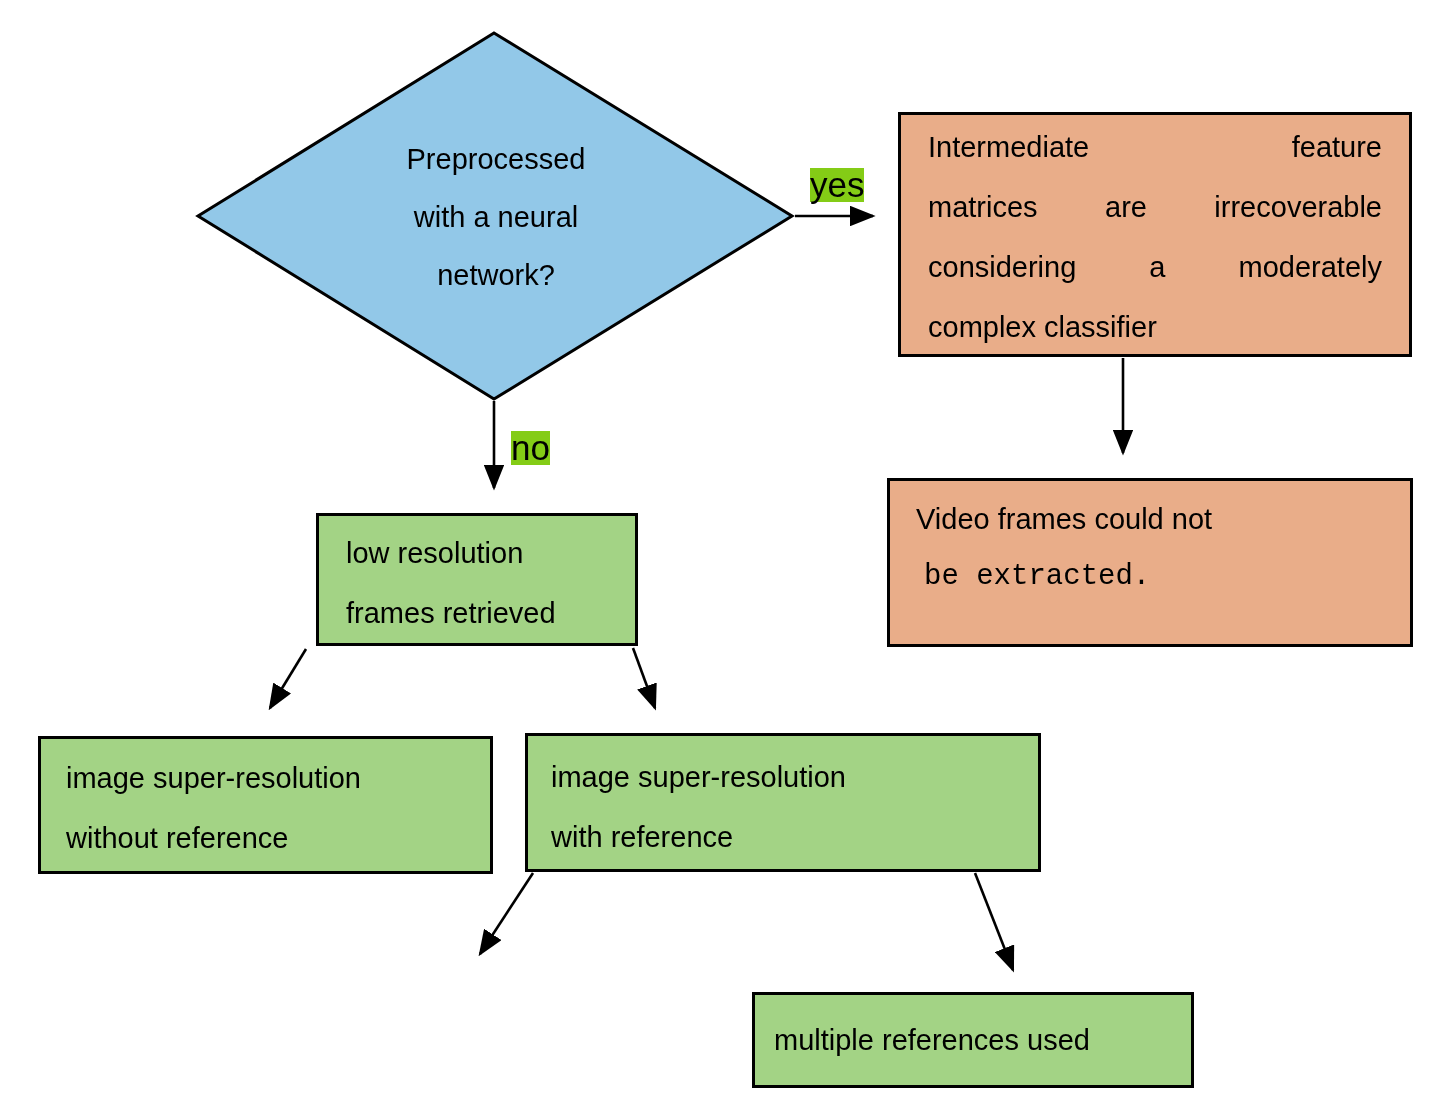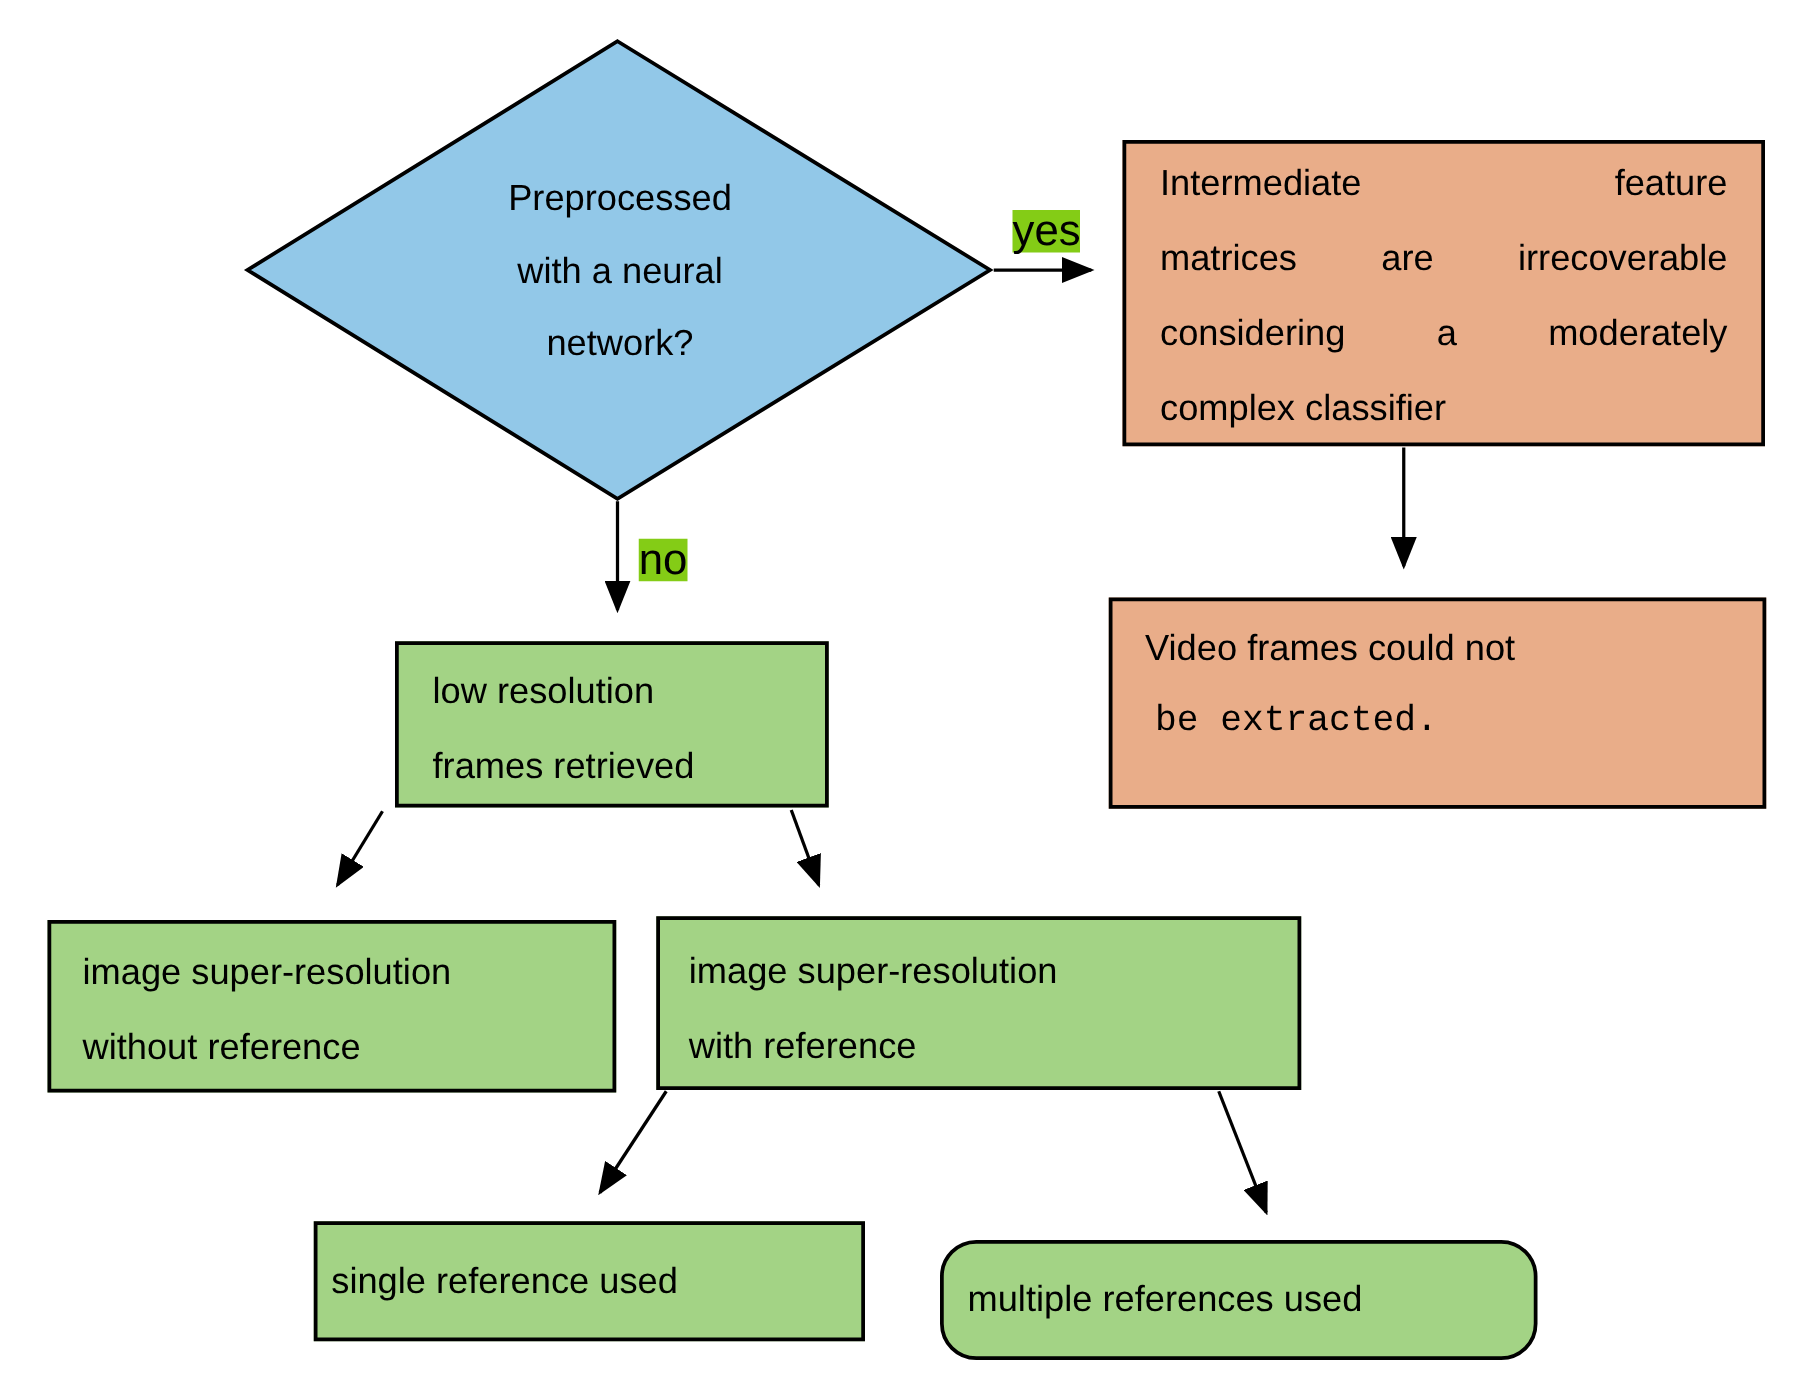--- a/index.html
+++ b/index.html
@@ -65,41 +65,40 @@
   }
 
   #node-video-frames {
     left: 887px; top: 478px; width: 526px; height: 169px;
     padding: 9px 20px 0 26px;
     line-height: 58px;
   }
   #node-video-frames .ln2 { padding-left: 8px; font-family: Liberation Mono, monospace; }
 
   #node-low-res {
-    left: 316px; top: 513px; width: 347px; height: 133px;
+    left: 316px; top: 513px; width: 322px; height: 133px;
     padding: 7px 24px 0 27px;
   }
   #node-sr-without-ref {
     left: 38px; top: 736px; width: 455px; height: 138px;
     padding: 9px 10px 0 25px;
   }
   #node-sr-with-ref {
     left: 525px; top: 733px; width: 516px; height: 139px;
     padding: 11px 10px 0 23px;
   }
   #node-single-ref {
     left: 251px; top: 977px; width: 441px; height: 96px;
     display: flex; align-items: center;
     padding-left: 11px;
   }
   #node-multi-ref {
-    left: 752px; top: 992px; width: 478px; height: 96px;
+    left: 752px; top: 992px; width: 442px; height: 96px;
     display: flex; align-items: center;
     padding-left: 19px;
-    border-radius: 29px;
   }
 
   .edge-label {
     position: absolute;
     font-size: 35px;
     line-height: 34px;
     background: #84cc16;
   }
   #label-yes { left: 810px; top: 168px; }
   #label-no  { left: 511px; top: 431px; }
@@ -162,21 +161,18 @@
   <div id="node-sr-without-ref" class="node green">
     <div class="ln">image super-resolution</div>
     <div class="ln">without reference</div>
   </div>
 
   <div id="node-sr-with-ref" class="node green">
     <div class="ln">image super-resolution</div>
     <div class="ln">with reference</div>
   </div>
 
-  <div id="node-single-ref" class="node green">
-    <span class="ln">single reference used</span>
-  </div>
 
   <div id="node-multi-ref" class="node green">
     <span class="ln">multiple references used</span>
   </div>
 
 </div>
 
 </body></html>

